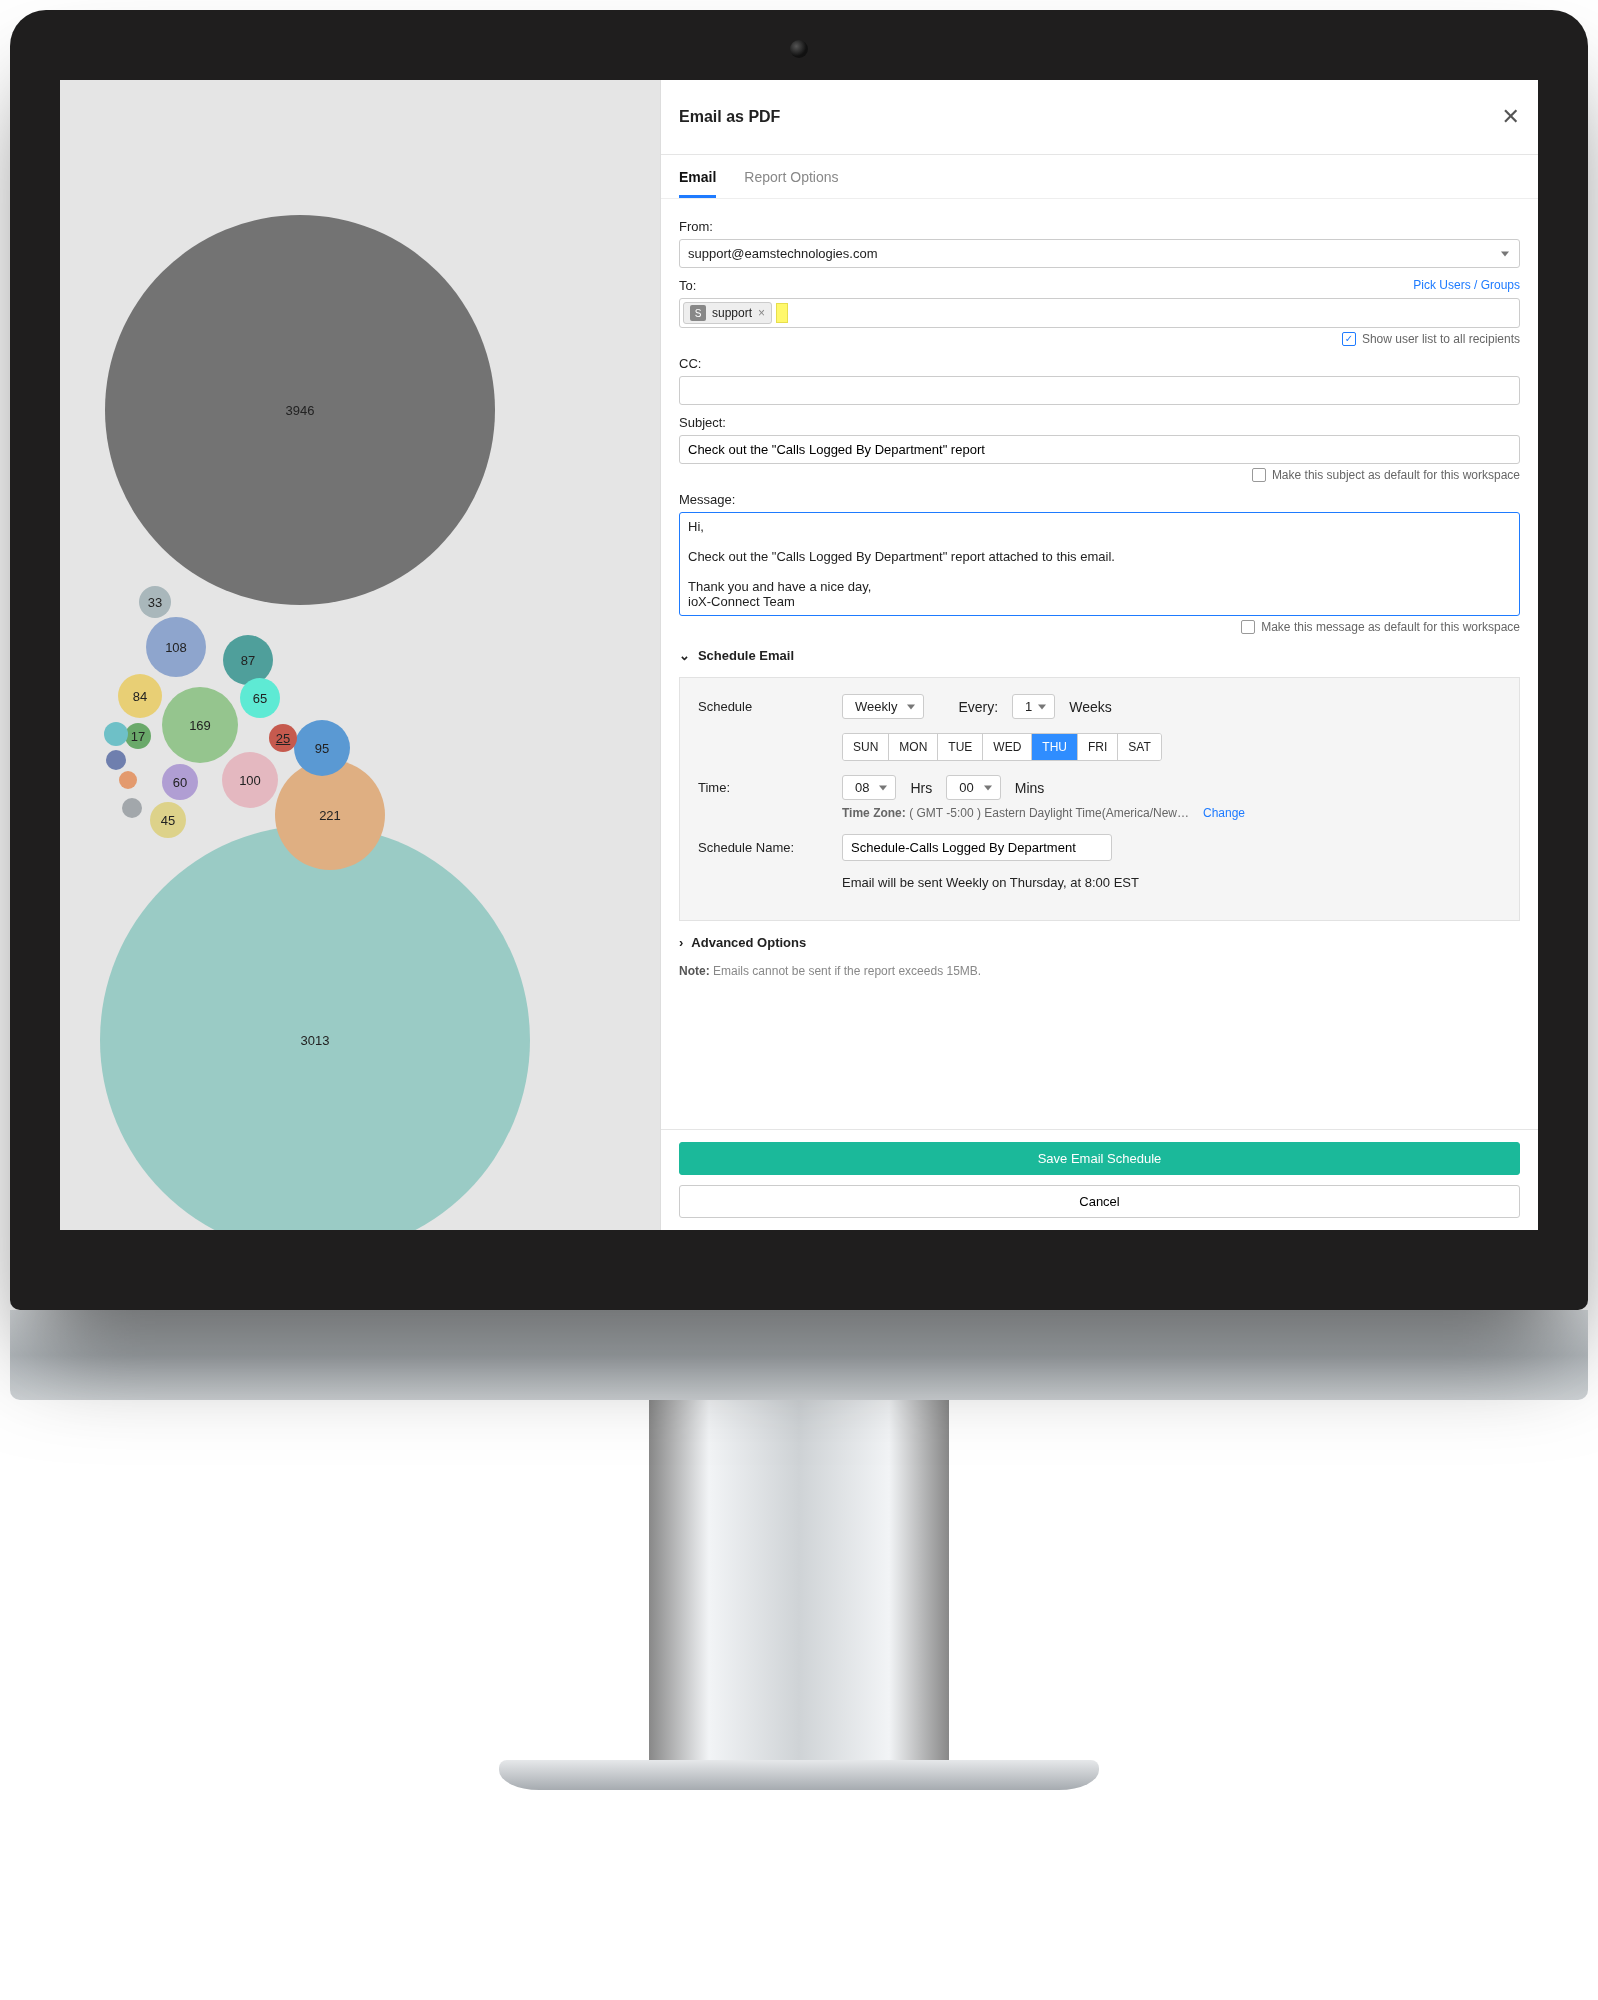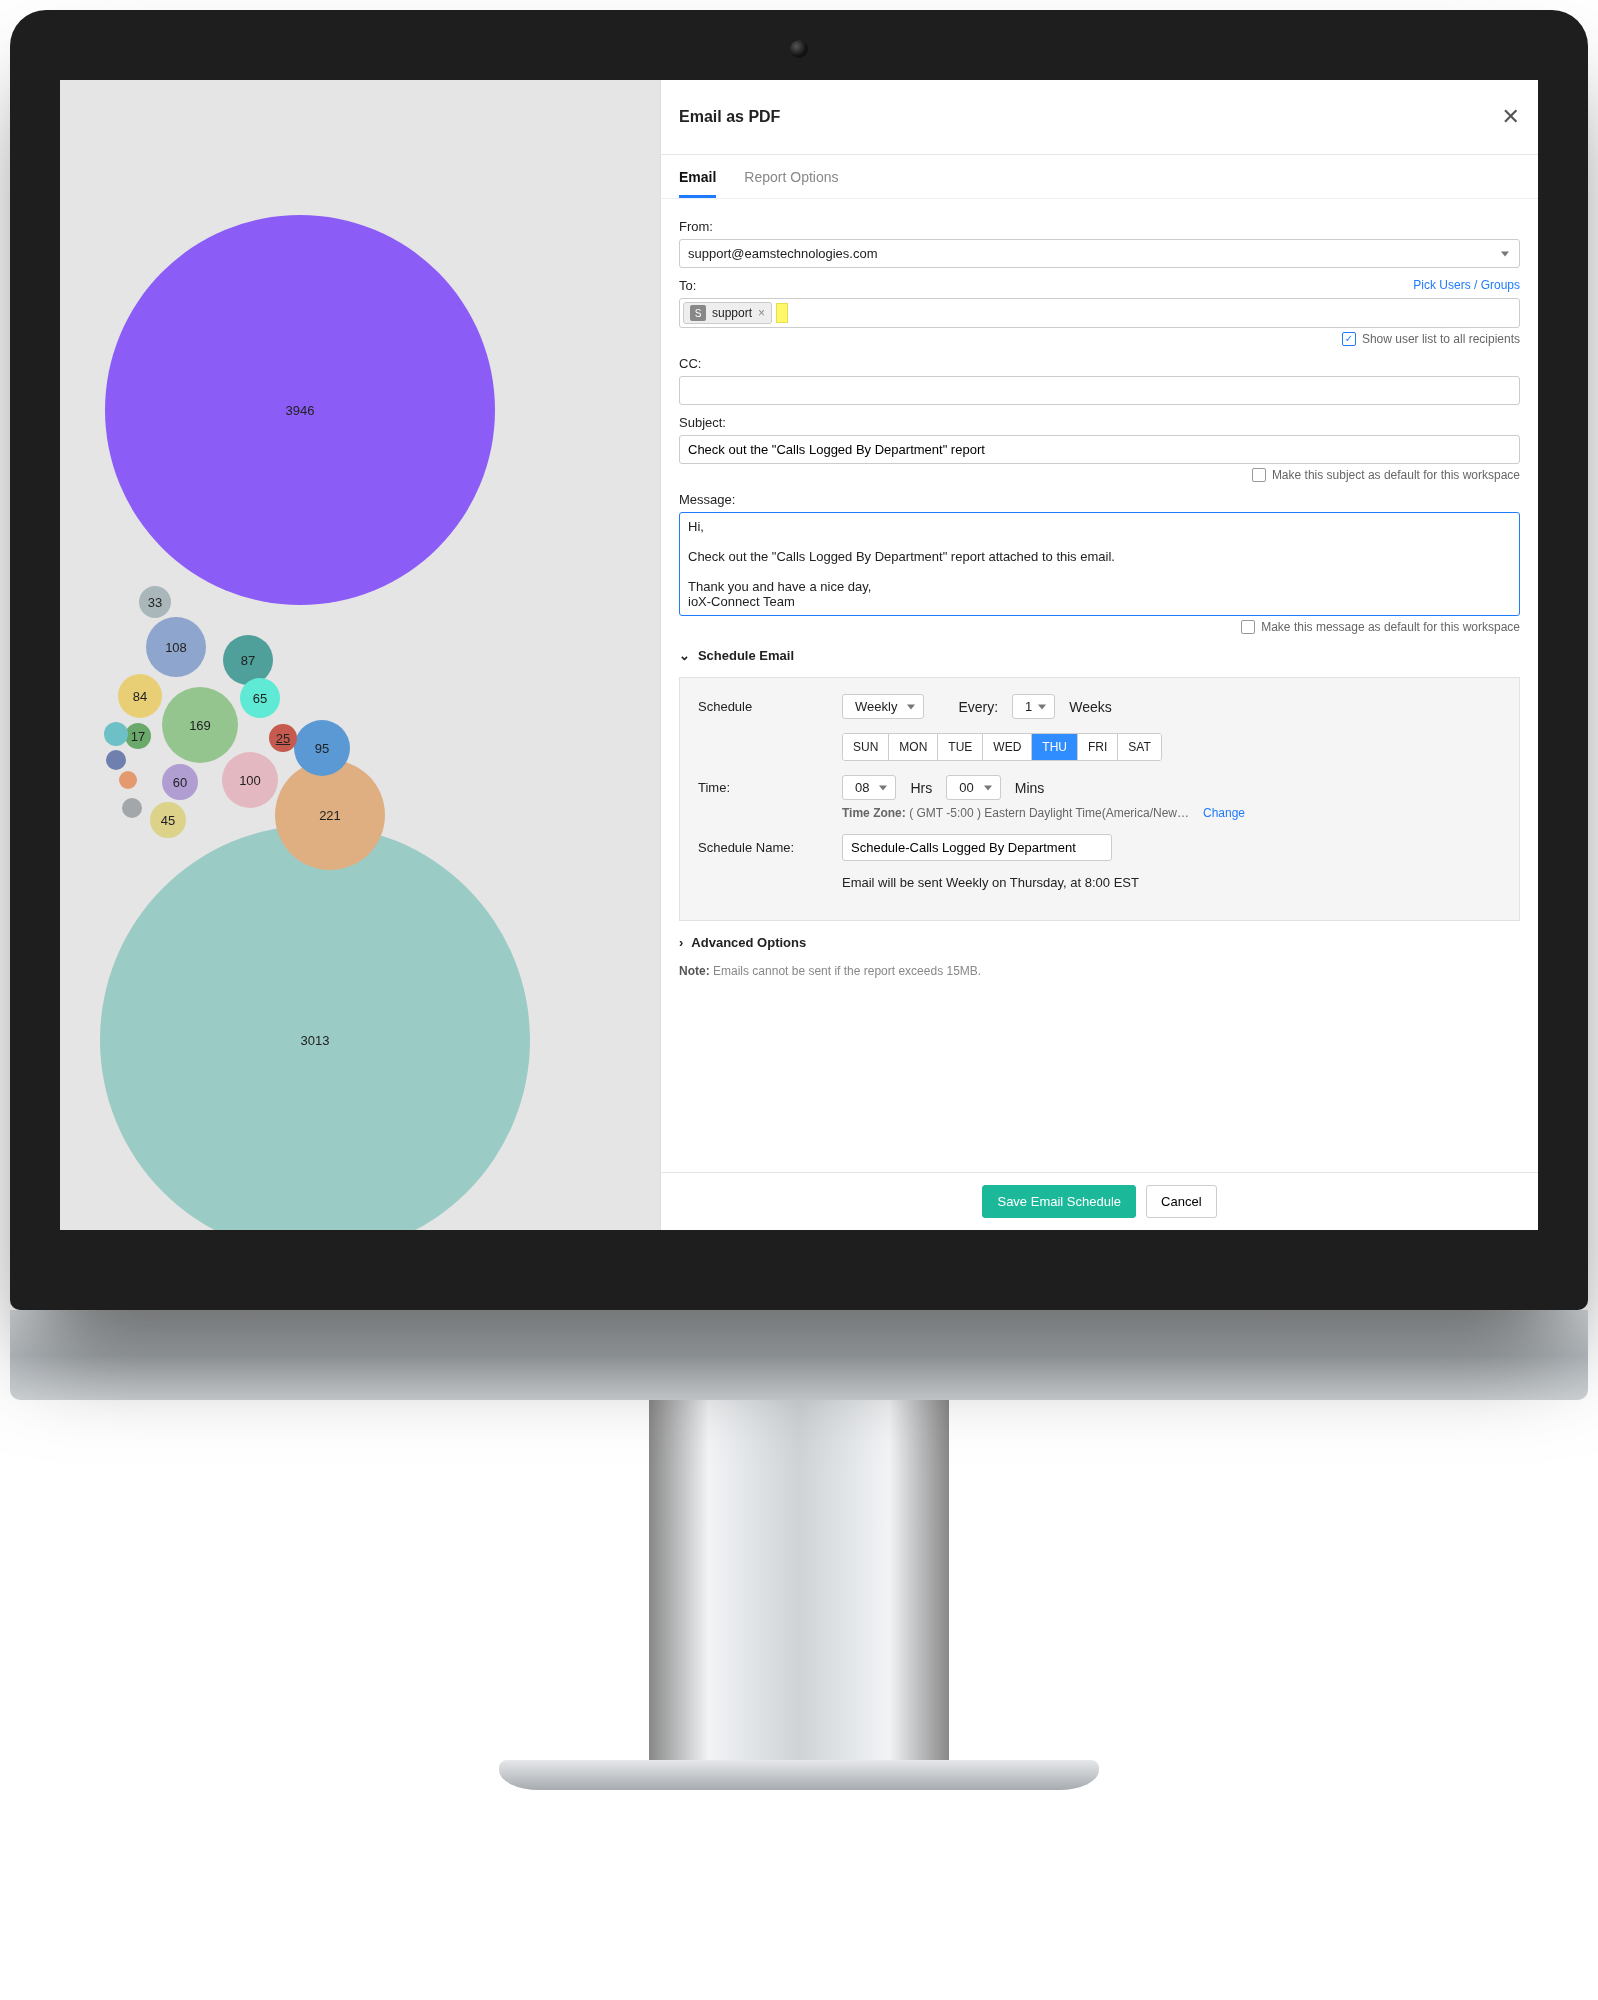--- a/index.html
+++ b/index.html
@@ -169,34 +169,35 @@
     border:1px solid #ccc; background:#fff; border-radius:3px; padding:5px 8px; font-size:13px; min-width:270px;
   }
   .sched-summary{ font-weight:400; font-size:13px;}
   .note{ font-size:12px; color:#888; margin-top:10px;}
   .note strong{color:#555;}
   .dlg-footer{
     border-top:1px solid #e5e5e5;
     padding:12px 18px;
     display:flex; justify-content:center; gap:10px;
     margin-top:auto;
+    flex-direction:column;
   }
   .btn{ padding:8px 14px; border-radius:3px; font-size:13px; cursor:pointer; border:1px solid #ccc; background:#fff;}
   .btn.primary{ background:#1bb99a; color:#fff; border-color:#1bb99a;}
 </style>
 </head>
 <body>
 
 <div class="monitor-wrap">
   <div class="bezel">
     <div class="camera"></div>
     <div class="screen">
 
       <div class="chart-area" id="chart-area">
-          <div class="bubble" style="left: 45px; top: 135px; height: 390px; width: 390px; background: #8b5cf6;">3946</div>
+          <div class="bubble" style="left: 45px; top: 135px; height: 390px; width: 390px; background: #737373;">3946</div>
           <div class="bubble" style="left: 40px; top: 745px; height: 430px; width: 430px; background: rgb(154, 203, 197);">3013</div>
           <div class="bubble" style="left: 215px; top: 680px; height: 110px; width: 110px; background: rgb(223, 175, 130);">221</div>
           <div class="bubble" style="left: 102px; top: 607px; height: 76px; width: 76px; background: rgb(149, 197, 142);">169</div>
           <div class="bubble" style="left: 86px; top: 537px; height: 60px; width: 60px; background: rgb(142, 165, 205);">108</div>
           <div class="bubble" style="left: 162px; top: 672px; height: 56px; width: 56px; background: rgb(228, 184, 192);">100</div>
           <div class="bubble" style="left: 234px; top: 640px; height: 56px; width: 56px; background: rgb(90, 153, 211);">95</div>
           <div class="bubble" style="left: 163px; top: 555px; height: 50px; width: 50px; background: rgb(79, 159, 155);">87</div>
           <div class="bubble" style="left: 58px; top: 594px; height: 44px; width: 44px; background: rgb(232, 207, 117);">84</div>
           <div class="bubble" style="left: 180px; top: 598px; height: 40px; width: 40px; background: #5eead4;">65</div>
           <div class="bubble" style="left: 102px; top: 684px; height: 36px; width: 36px; background: rgb(176, 158, 211);">60</div>

